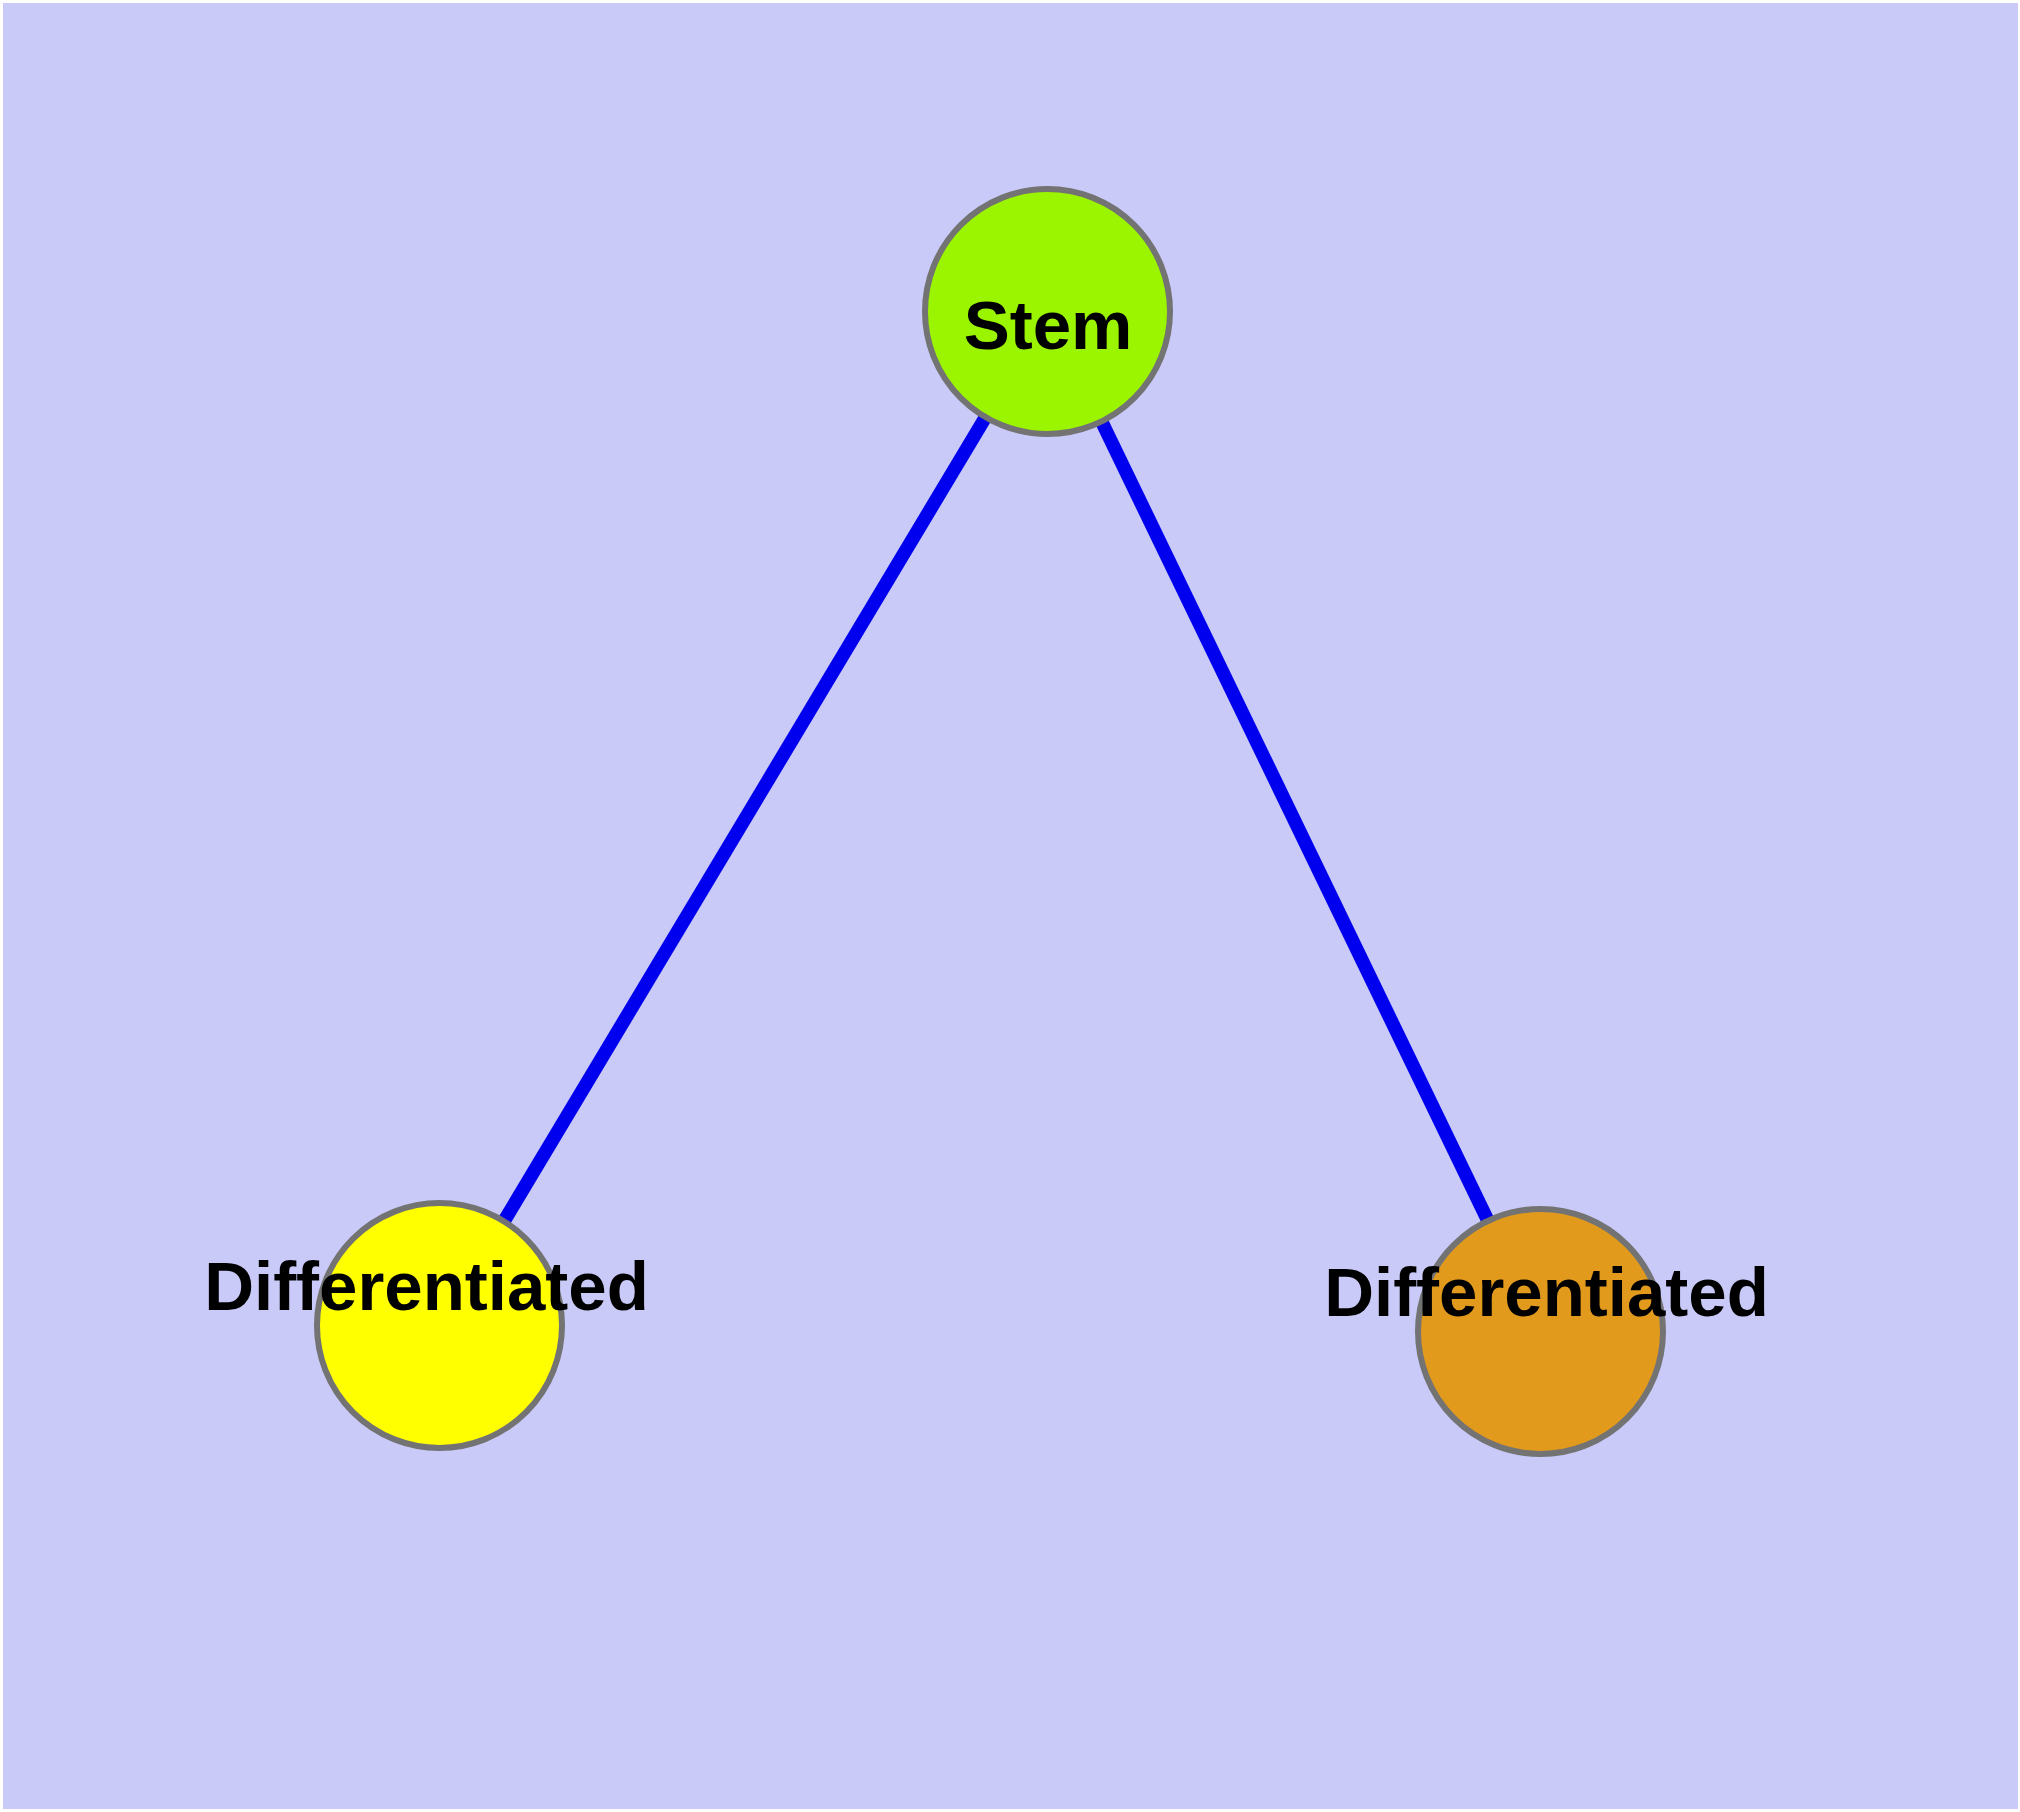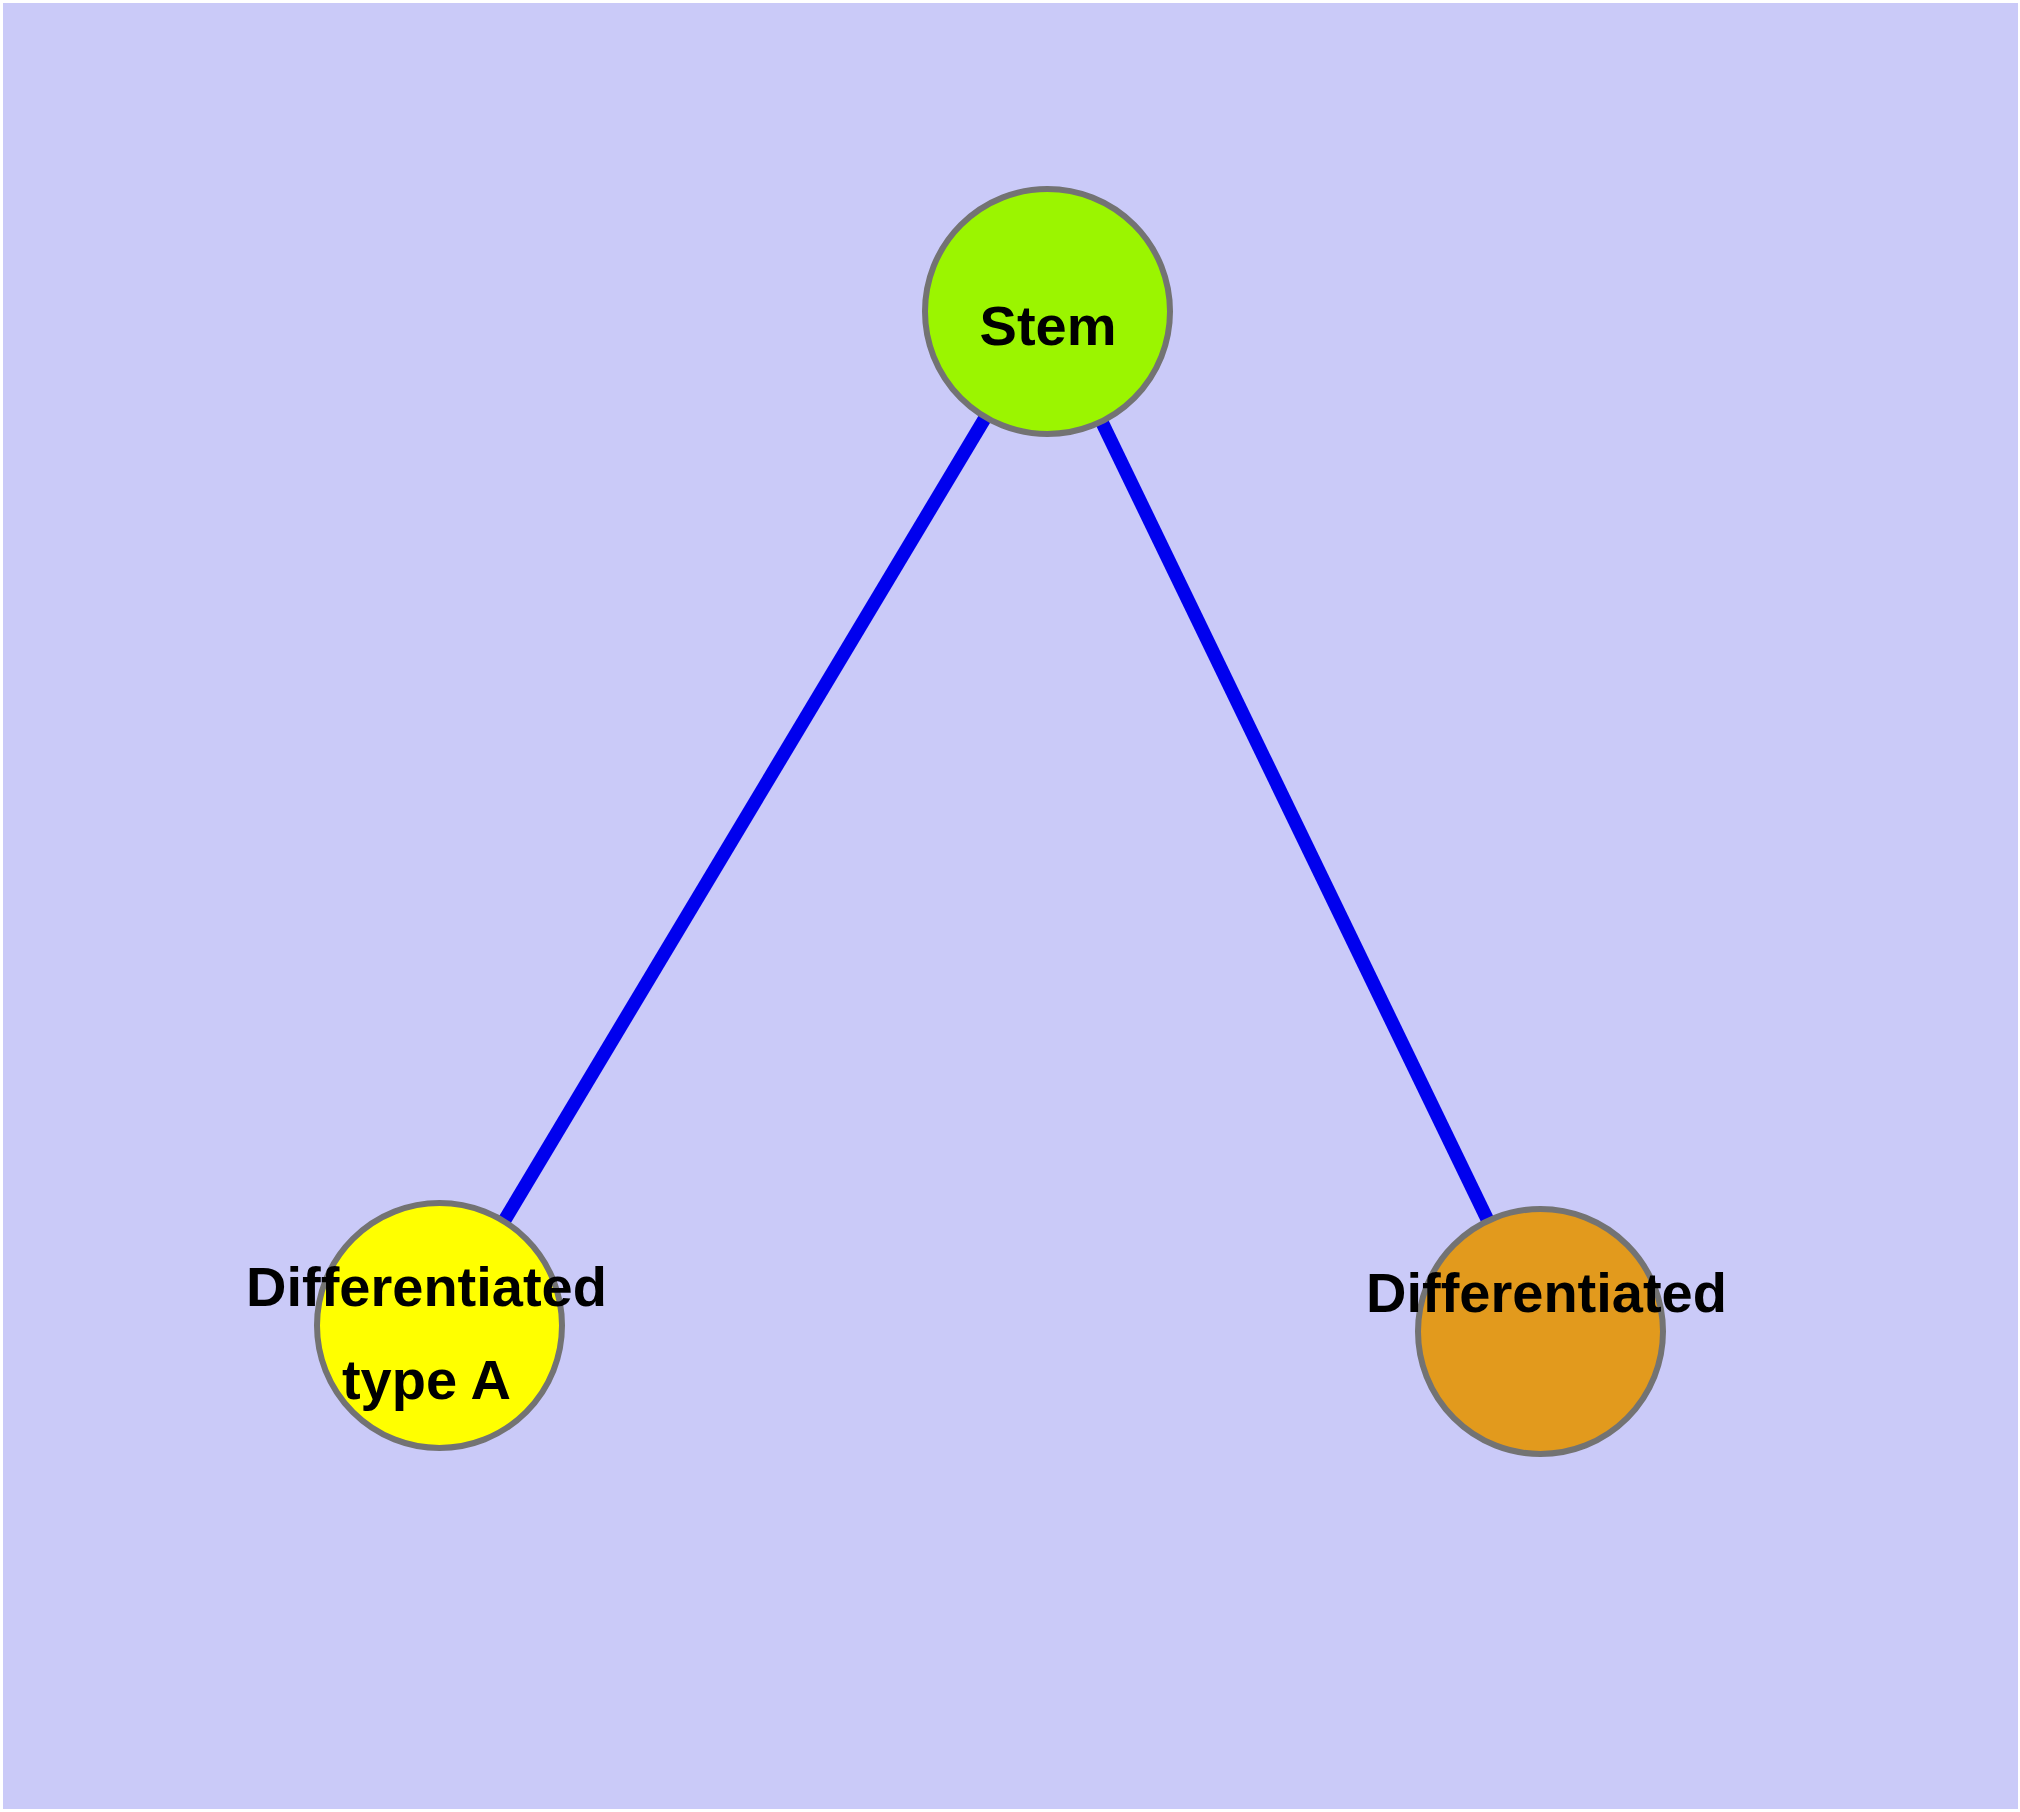--- a/index.html
+++ b/index.html
@@ -46,21 +46,21 @@
   .node-stem   { left: 922px; top: 186px;  }
   .node-type-a { left: 314px;  top: 1200px; }
   .node-type-b { left: 1415px; top: 1206px; }
   .label {
     position: absolute;
     display: flex;
     flex-direction: column;
     align-items: center;
     justify-content: flex-start;
     font-weight: 700;
-    font-size: 56px;
+    font-size: 69px;
     line-height: 93px;
     white-space: nowrap;
     pointer-events: none;
   }
   .label-stem   { left: 709px;  top: 279px;  width: 678px; }
   .label-type-a { left: 45px;   top: 1240px; width: 763px; }
   .label-type-b { left: 1165px; top: 1246px; width: 763px; }
 </style>
 </head>
 <body>
@@ -79,21 +79,20 @@
   <div class="node node-type-a" style="background-color: rgb(255, 255, 0); border-color: rgb(115, 115, 115);"></div>
 
   <div class="node node-type-b" style="background-color: rgb(226, 154, 29); border-color: rgb(115, 115, 115);"></div>
 
   <div class="label label-stem" style="color: rgb(0, 0, 0);">
     <span>Stem</span>
   </div>
 
   <div class="label label-type-a" style="color: rgb(0, 0, 0);">
     <span>Differentiated</span>
-    <span>type A</span>
   </div>
 
   <div class="label label-type-b" style="color: rgb(0, 0, 0);">
     <span>Differentiated</span>
   </div>
 
 </div>
 
 
 </body></html>

